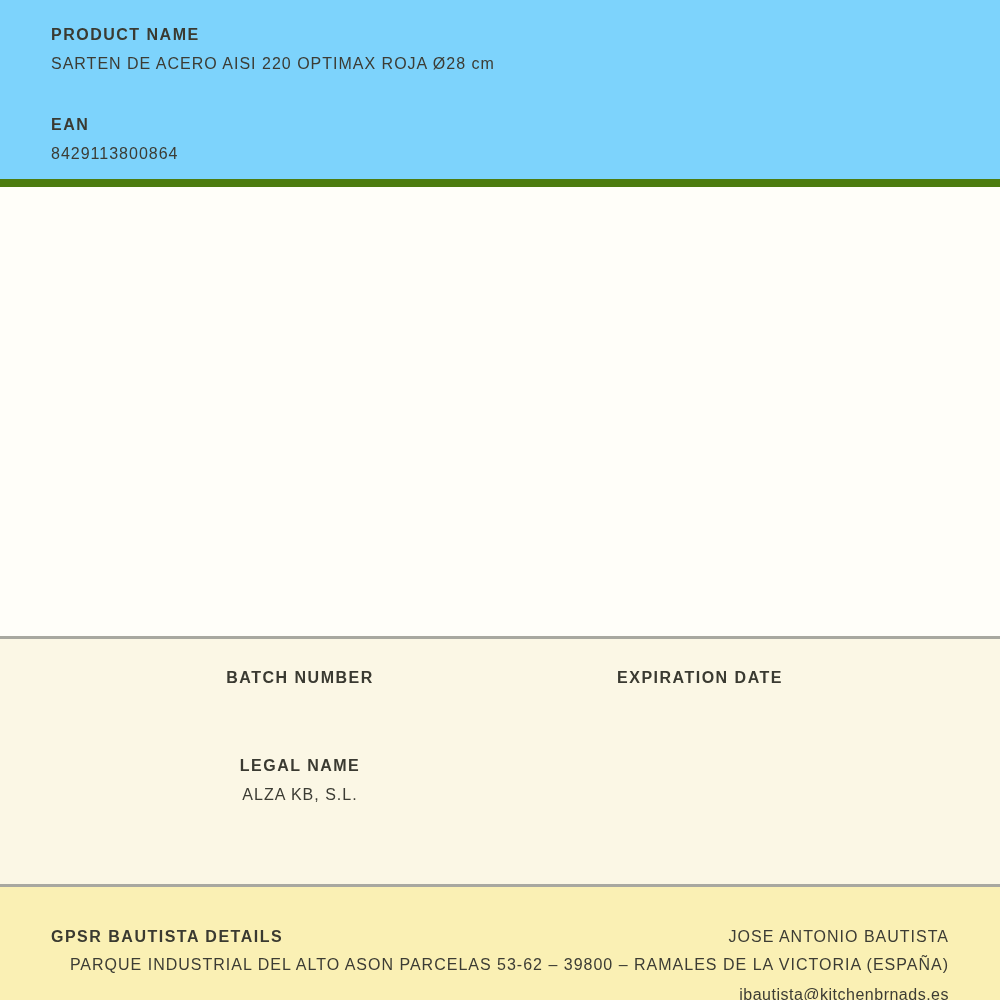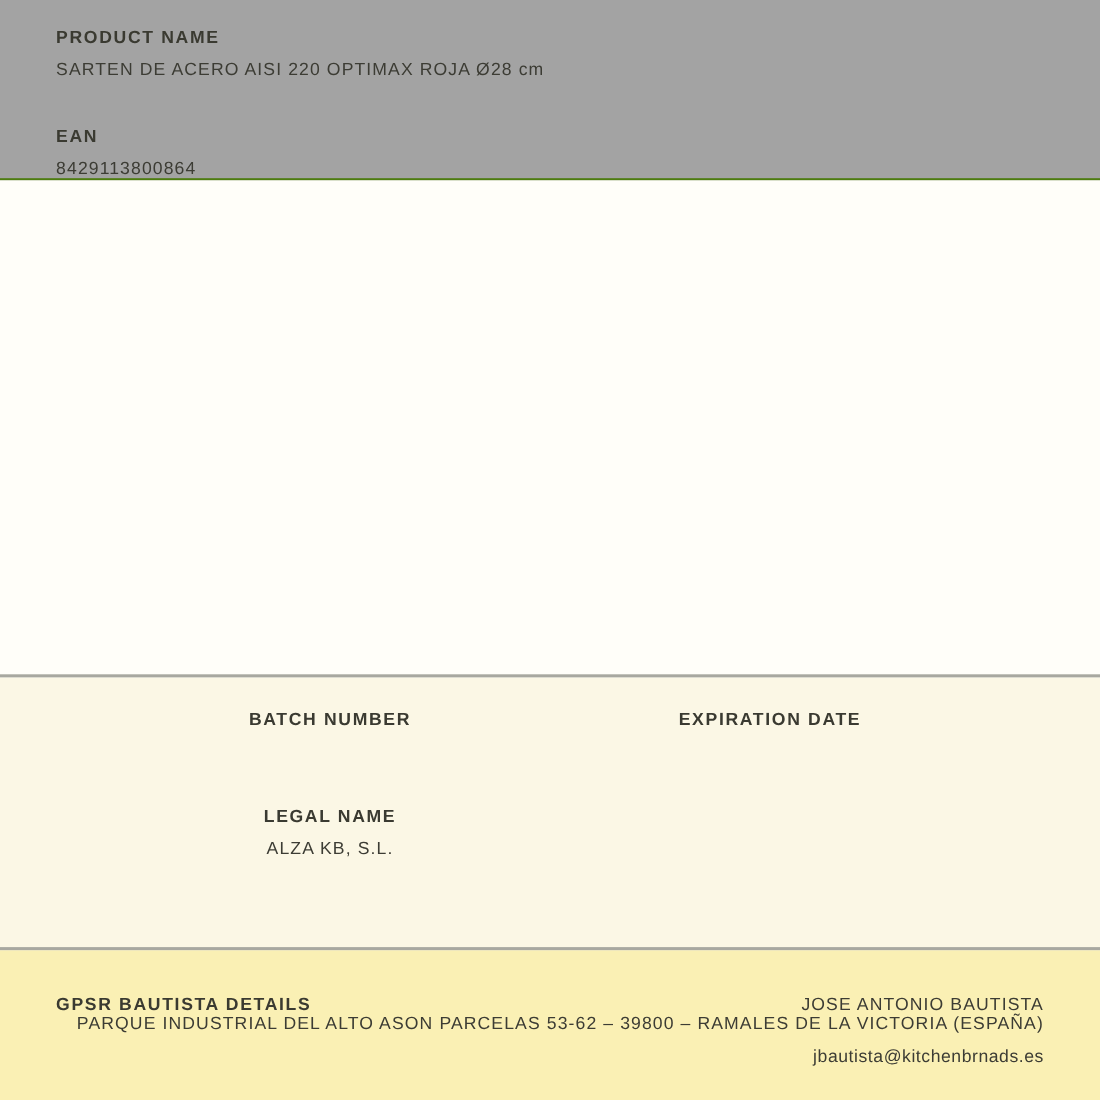--- a/index.html
+++ b/index.html
@@ -22,23 +22,23 @@
   .value {
     font-size: 16px;
     line-height: 17px;
     font-weight: 400;
     letter-spacing: 1px;
     color: #3C3C34;
   }
 
   
   .section-top {
-    height: 164px;
-    background: #a3a3a3;
-    border-bottom: 2px solid #4d7c0f;
+    height: 187px;
+    background: #7dd3fc;
+    border-bottom: 8px solid #4d7c0f;
     padding: 27px 51px 0 51px;
   }
   .section-top .field-value { margin-top: 12px; }
   .section-top .field + .field { margin-top: 45px; }
 
   
   .section-middle {
     height: 452px;
     background: #FFFEF9;
     border-bottom: 3px solid #A8A8A0;
@@ -66,21 +66,21 @@
   .section-gpsr {
     height: 156px;
     background: #FAF0B4;
     padding: 41px 51px 0 51px;
   }
   .gpsr-header {
     display: flex;
     justify-content: space-between;
     align-items: baseline;
   }
-  .gpsr-address { margin-top: 0; text-align: right; }
+  .gpsr-address { margin-top: 11px; text-align: right; }
   .gpsr-email   { margin-top: 13px; text-align: right; letter-spacing: 0.5px; }
 </style>
 </head>
 <body>
 
 <div class="page">
 
   <section class="section-top">
     <div class="field">
       <div class="label">PRODUCT NAME</div>

